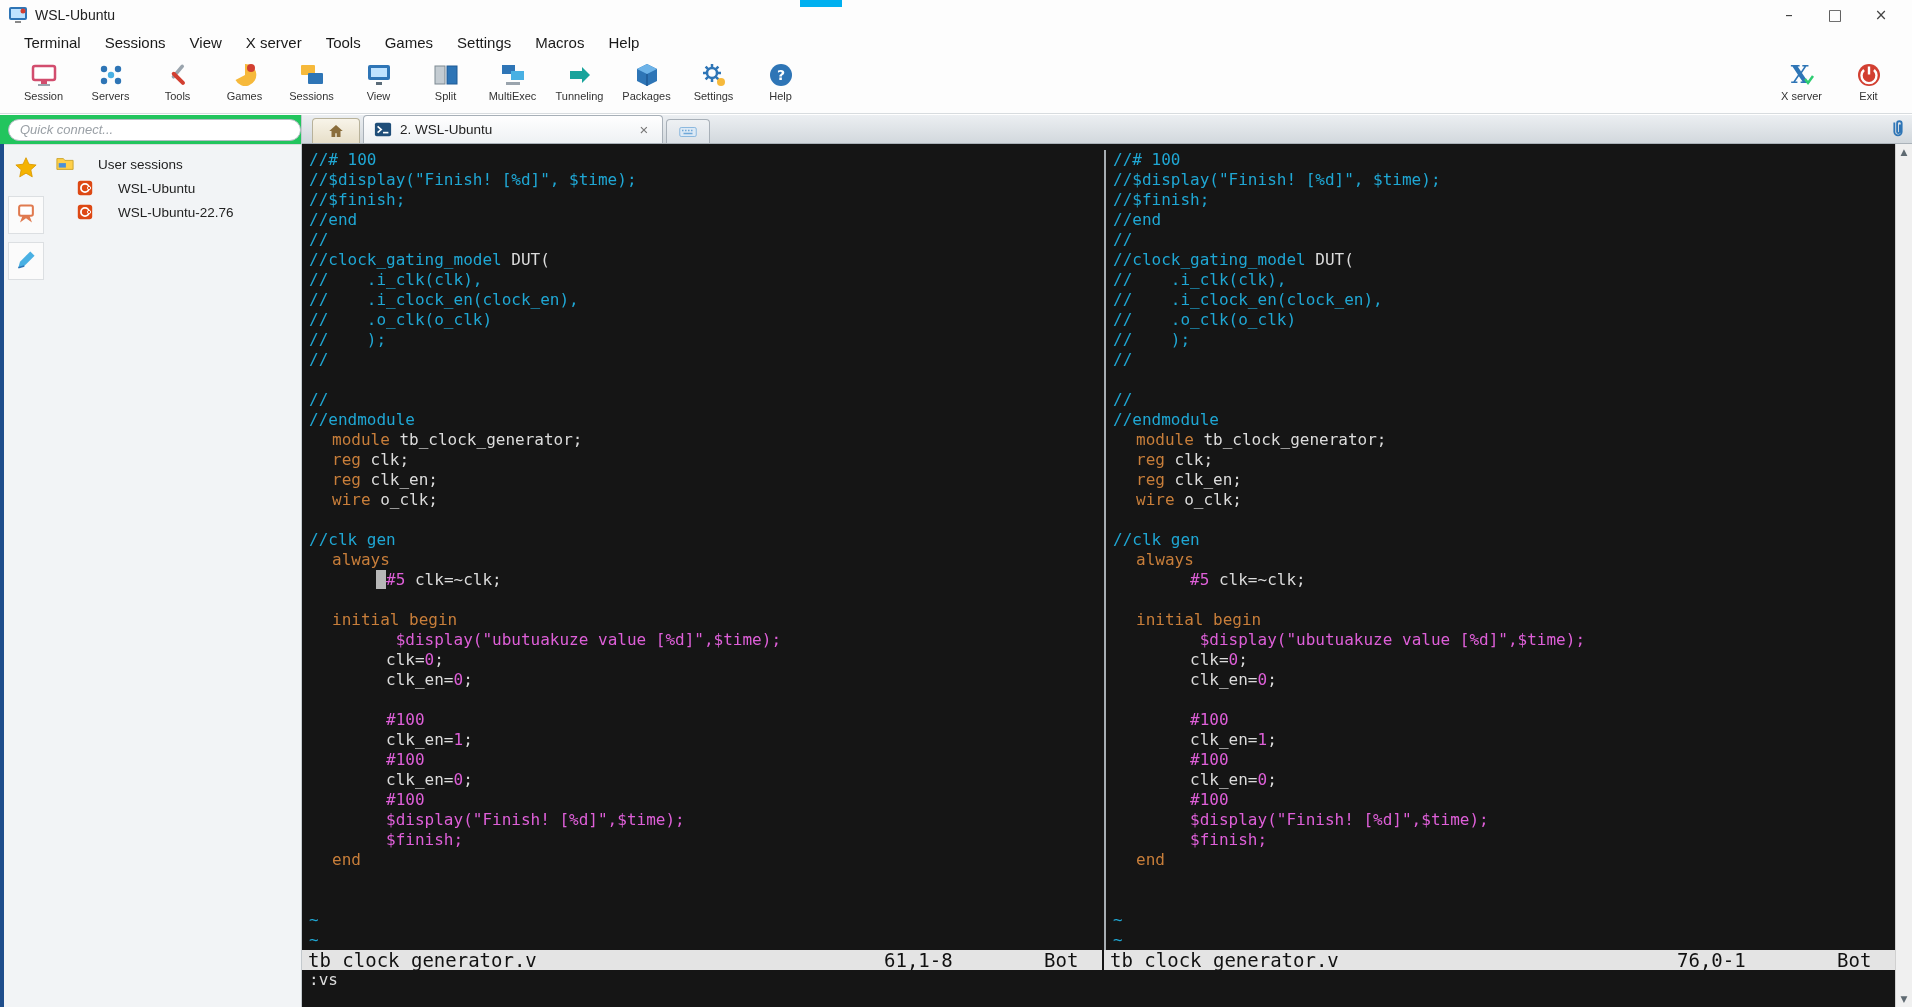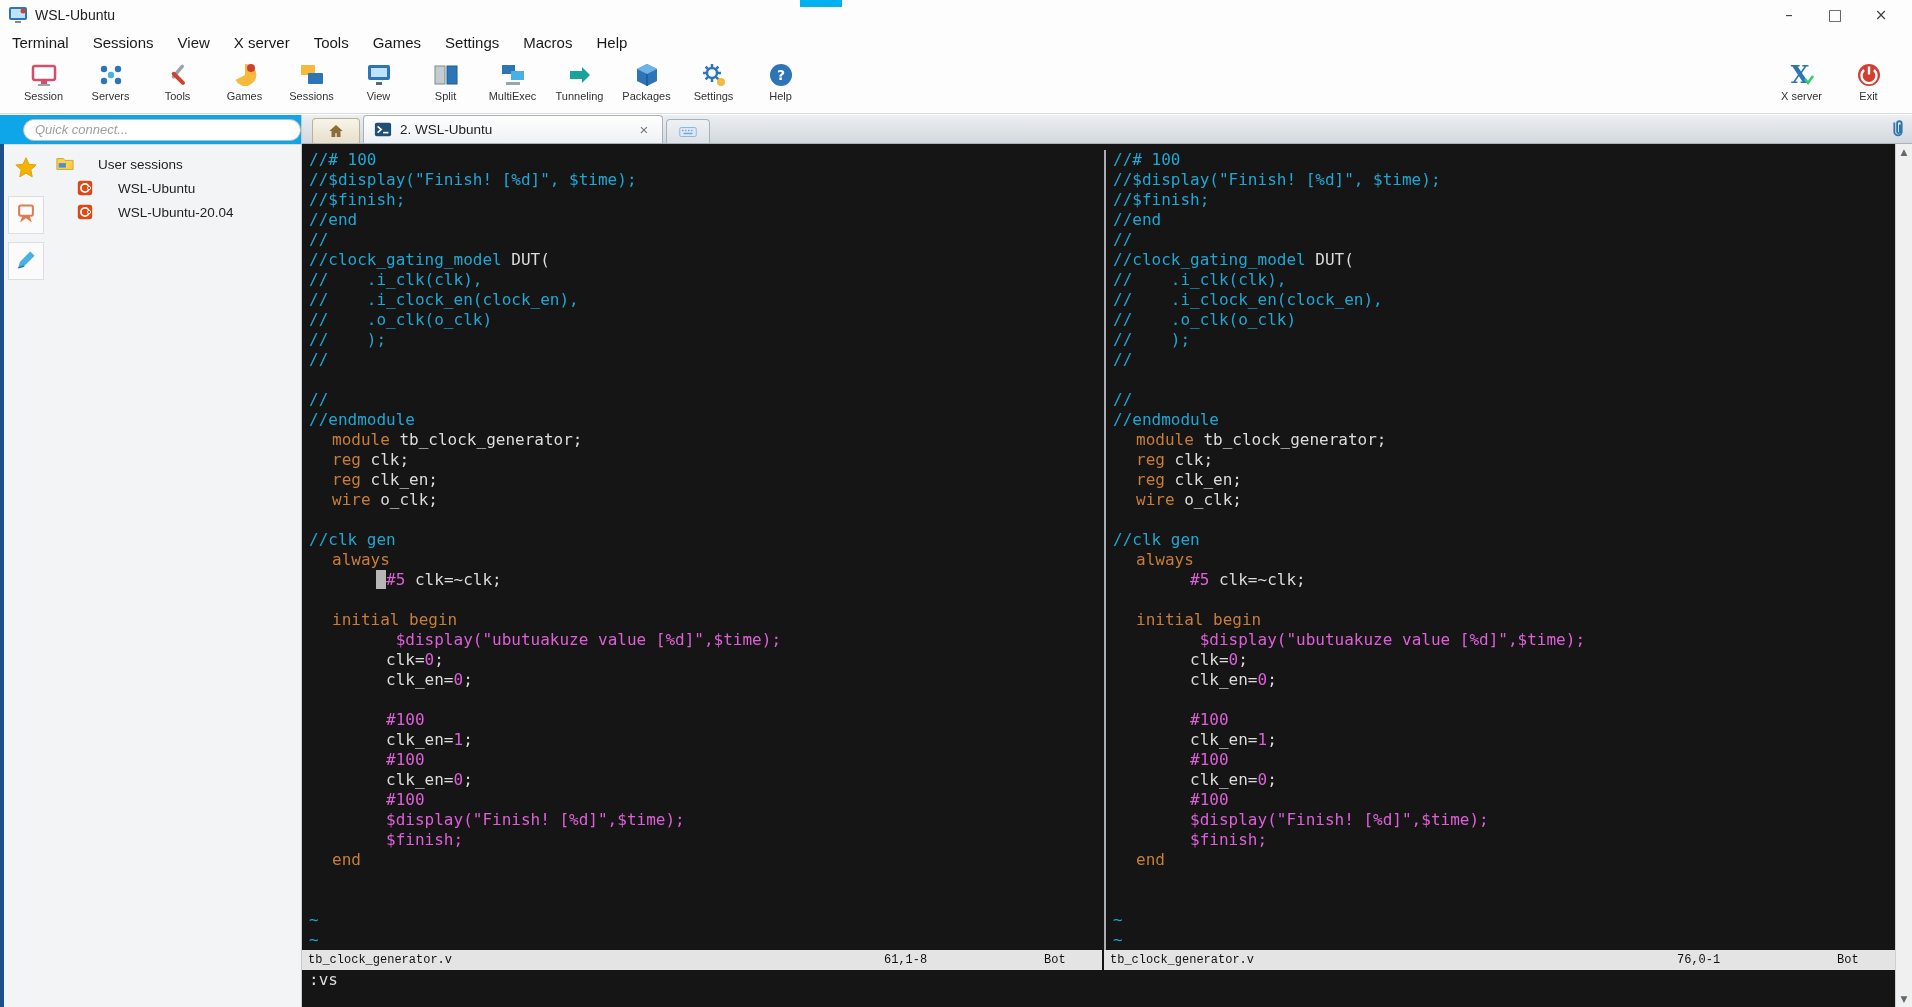--- a/index.html
+++ b/index.html
@@ -9,34 +9,34 @@
     -webkit-font-smoothing:antialiased;
   }
   
   .titlebar{height:29px;background:#fdfdfd;display:flex;align-items:center;padding:0 8px;position:relative;}
   .titlebar .app-icon{width:20px;height:20px;margin-right:7px;display:inline-flex;}
   .titlebar .title-text{font-size:14px;color:#222;}
   .titlebar .accent{position:absolute;left:800px;top:0;width:42px;height:7px;background:var(--accent,#00b0f0);}
   .win-controls{margin-left:auto;display:flex;}
   .win-controls button{width:46px;height:28px;border:none;background:transparent;font-size:15px;color:#444;cursor:pointer;font-family:"DejaVu Sans",sans-serif;}
   
-  .menubar{height:27px;background:#fdfdfd;display:flex;align-items:center;padding-left:0;font-size:15px;color:#1a1a1a;}
+  .menubar{height:27px;background:#fdfdfd;display:flex;align-items:center;padding-left:12px;font-size:15px;color:#1a1a1a;}
   .menubar .mi{padding:4px 12px;cursor:default;}
   
   .toolbar{height:58px;background:#fdfdfd;border-bottom:1px solid #d8dcdf;display:flex;justify-content:space-between;padding:0 10px;box-sizing:border-box;}
   .tb-group{display:flex;}
   .tb-item{width:67px;display:flex;flex-direction:column;align-items:center;padding-top:5px;cursor:pointer;}
   .tb-icon{width:28px;height:28px;}
   .tb-icon svg{width:28px;height:28px;}
   .tb-label{font-size:11px;color:#333;margin-top:1px;white-space:nowrap;}
   
   .main{position:absolute;top:115px;left:0;right:0;bottom:0;display:flex;}
   
   .sidebar{width:302px;background:#f2f4f6;border-right:1px solid #c3c9cd;position:relative;box-sizing:border-box;}
-  .qc-row{height:29px;display:flex;align-items:center;background:#0ea5e9;border-bottom:1px solid #d8dcdf;padding-left:15px;}
+  .qc-row{height:29px;display:flex;align-items:center;background:#22c55e;border-bottom:1px solid #d8dcdf;}
   .qc-row input{width:270px;height:20px;margin-left:8px;border:1px solid #b5bdc4;border-radius:11px;padding:0 11px;font-size:13px;color:#444;outline:none;background:#fff;}
   .qc-row input::placeholder{color:#9aa0a6;font-style:italic;}
   .accent-strip{position:absolute;left:0;top:29px;bottom:0;width:4px;background:#1f4e8c;}
   .sidebar-body{position:absolute;top:29px;bottom:0;left:4px;right:0;display:flex;}
   .rail{width:44px;display:flex;flex-direction:column;align-items:center;padding-top:6px;gap:8px;}
   .rail-btn{width:36px;height:38px;background:#fbfbfb;border:1px solid #dcdfe2;display:flex;align-items:center;justify-content:center;cursor:pointer;padding:0;}
   .rail-btn.first{border:none;background:transparent;}
   .rail-btn svg{width:24px;height:24px;}
   .tree{flex:1;padding-top:8px;font-size:13.5px;color:#222;}
   .tree-row{display:flex;align-items:center;gap:24px;height:24px;cursor:pointer;padding-left:8px;}
@@ -62,21 +62,21 @@
   .pane{overflow:hidden;height:100%;}
   .pane.left{width:802px;padding-left:7px;box-sizing:border-box;}
   .pane.right{flex:1;border-left:2px solid #a7adb2;padding-left:7px;box-sizing:border-box;}
   .code-line{height:20px;white-space:pre;}
   .tk-c{color:var(--cm,#1fa7d4);}
   .tk-o{color:var(--kw,#c87e3a);margin-left:23px;}
   .tk-m{color:var(--mg,#de5fd8);}
   .tk-w{color:var(--tx,#dcdcdc);margin-top:23px;}
   .cursor-block{background:#b7b7b7;color:#151515;}
   .statusrow{height:20px;display:flex;}
-  .status{background:#e4e4e4;color:#111;display:flex;align-items:center;padding:0 6px;font-size:12px;box-sizing:border-box;font-family:Liberation Mono, monospace;}
+  .status{background:#e4e4e4;color:#111;display:flex;align-items:center;padding:0 6px;font-size:19px;box-sizing:border-box;}
   .status.sleft{width:800px;margin-right:2px;}
   .status.sright{flex:1;}
   .st-file{flex:1;overflow:hidden;white-space:nowrap;}
   .st-ruler{width:160px;}
   .st-pos{width:52px;}
   .cmdline{height:20px;color:#dcdcdc;padding-left:7px;}
   .term-filler{flex:1;}
   
   .vscroll{width:17px;background:#f0f0f0;border-left:1px solid #d0d0d0;display:flex;flex-direction:column;align-items:center;justify-content:space-between;padding:2px 0;box-sizing:border-box;cursor:pointer;}
   .vs-arrow{font-size:9px;color:#5f6a72;font-family:"DejaVu Sans",sans-serif;line-height:12px;}
@@ -276,21 +276,21 @@
             <span>WSL-Ubuntu</span>
           </div>
           <div class="tree-row child">
             <span class="tree-ico">
               <svg viewBox="0 0 20 20">
                 <rect x="2" y="2" width="16" height="16" rx="3" fill="#dd4814"></rect>
                 <circle cx="10" cy="10" r="4.5" fill="none" stroke="#fff" stroke-width="2"></circle>
                 <circle cx="14.5" cy="10" r="1.8" fill="#dd4814" stroke="#fff" stroke-width="1"></circle>
               </svg>
             </span>
-            <span>WSL-Ubuntu-20.04</span>
+            <span>WSL-Ubuntu-22.76</span>
           </div>
         </div>
     </div>
   </div>
 
   <div class="content">
     <div class="tabstrip">
       <div class="tab home">
         <span class="tab-ico">
           <svg viewBox="0 0 24 24">

